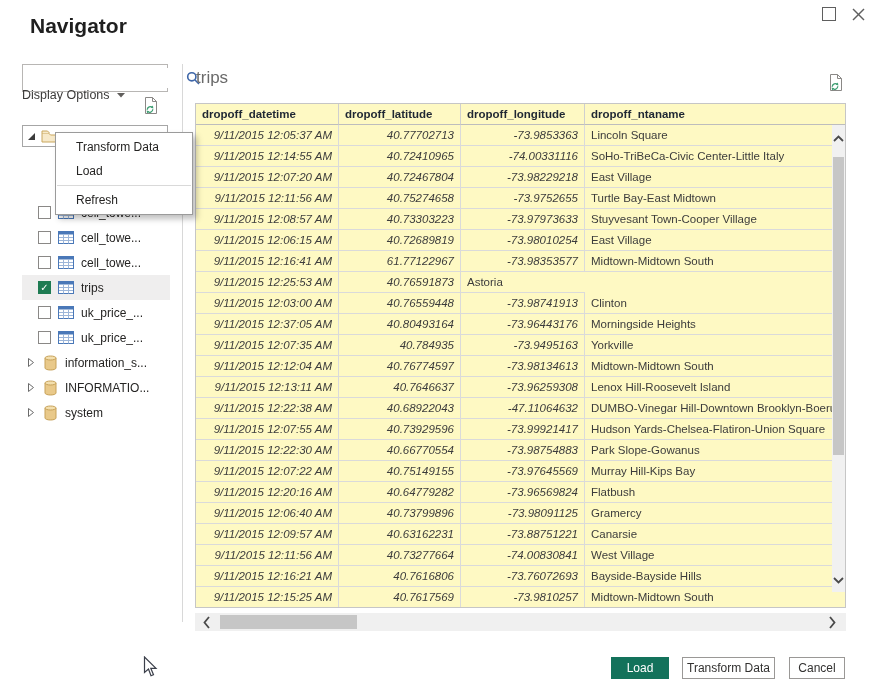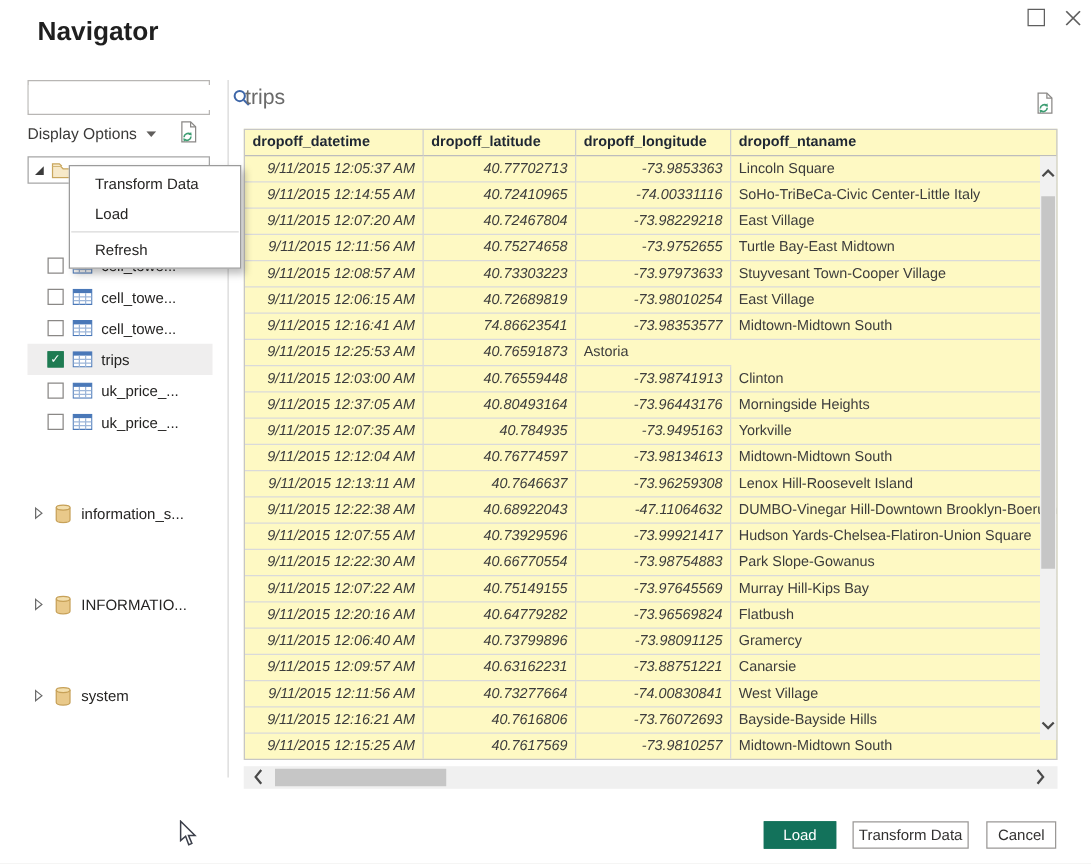--- a/index.html
+++ b/index.html
@@ -8,36 +8,36 @@
   
   .win-title{position:absolute;left:30px;top:14px;font-size:21px;font-weight:700;color:#1f1f1f;}
   .win-btn{position:absolute;top:7px;cursor:default;}
   .btn-max{left:822px;width:12px;height:12px;border:1.5px solid #5f5f5f;}
   .btn-close{left:851px;width:15px;height:15px;}
   
   .search-box{position:absolute;left:22px;top:64px;width:146px;height:28px;border:1px solid #b8b6b4;
               box-sizing:border-box;display:flex;align-items:center;}
   .search-input{flex:1;border:none;outline:none;height:20px;font-size:12px;padding:0 4px;font-family:inherit;}
   .search-icon{width:18px;display:flex;align-items:center;justify-content:center;margin-right:3px;}
-  .display-options{position:absolute;left:22px;top:100px;font-size:12.5px;color:#3b3a39;display:flex;align-items:center;gap:7px;}
+  .display-options{position:absolute;left:22px;top:88px;font-size:12.5px;color:#3b3a39;display:flex;align-items:center;gap:7px;}
   .doc-refresh{position:absolute;}
   .dr-sidebar{left:143px;top:96px;}
   .dr-preview{left:828px;top:73px;}
   .divider-v{position:absolute;left:182px;top:64px;width:1px;height:558px;background:#d8d8d8;}
   
   .folder-row{position:absolute;left:22px;top:125px;width:146px;height:22px;border:1px solid #a6a6a6;
               box-sizing:border-box;display:flex;align-items:center;background:#fff;}
   .folder-row .expander-open{margin-left:4px;width:9px;height:9px;}
   .folder-row .folder-ic{margin-left:5px;}
   
   .tree{position:absolute;left:22px;top:200px;width:148px;}
   .tree-item{height:25px;display:flex;align-items:center;font-size:12px;color:#252423;white-space:nowrap;overflow:hidden;}
   .tree-item.selected{background:#efeeee;}
   .table-item{padding-left:16px;}
-  .db-item{padding-left:5px;margin-top:48px;}
+  .db-item{padding-left:5px;}
   .checkbox{width:13px;height:13px;border:1px solid #8a8886;background:#fff;box-sizing:border-box;
             display:inline-flex;align-items:center;justify-content:center;flex:none;}
   .checkbox.checked{background:#1e7b52;border-color:#1e7b52;color:#fff;font-size:10px;font-weight:700;line-height:1;}
   .checkbox.checked::after{content:"✓";}
   .tbl-icon{margin-left:7px;display:inline-flex;flex:none;}
   .tree-item .label{margin-left:7px;}
   .expander{width:10px;display:inline-flex;flex:none;}
   .db-icon{margin-left:7px;display:inline-flex;flex:none;}
   .db-item .label{margin-left:8px;}
   
@@ -317,21 +317,21 @@
           <div class="td c3">Stuyvesant Town-Cooper Village</div>
         </div>
         <div class="tr">
           <div class="td c0">9/11/2015 12:06:15 AM</div>
           <div class="td c1">40.72689819</div>
           <div class="td c2">-73.98010254</div>
           <div class="td c3">East Village</div>
         </div>
         <div class="tr">
           <div class="td c0">9/11/2015 12:16:41 AM</div>
-          <div class="td c1">74.86623541</div>
+          <div class="td c1">61.77122967</div>
           <div class="td c2">-73.98353577</div>
           <div class="td c3">Midtown-Midtown South</div>
         </div>
         <div class="tr">
           <div class="td c0">9/11/2015 12:25:53 AM</div>
           <div class="td c1">40.76591873</div>
           <div class="td c3">Astoria</div>
         </div>
         <div class="tr">
           <div class="td c0">9/11/2015 12:03:00 AM</div>

